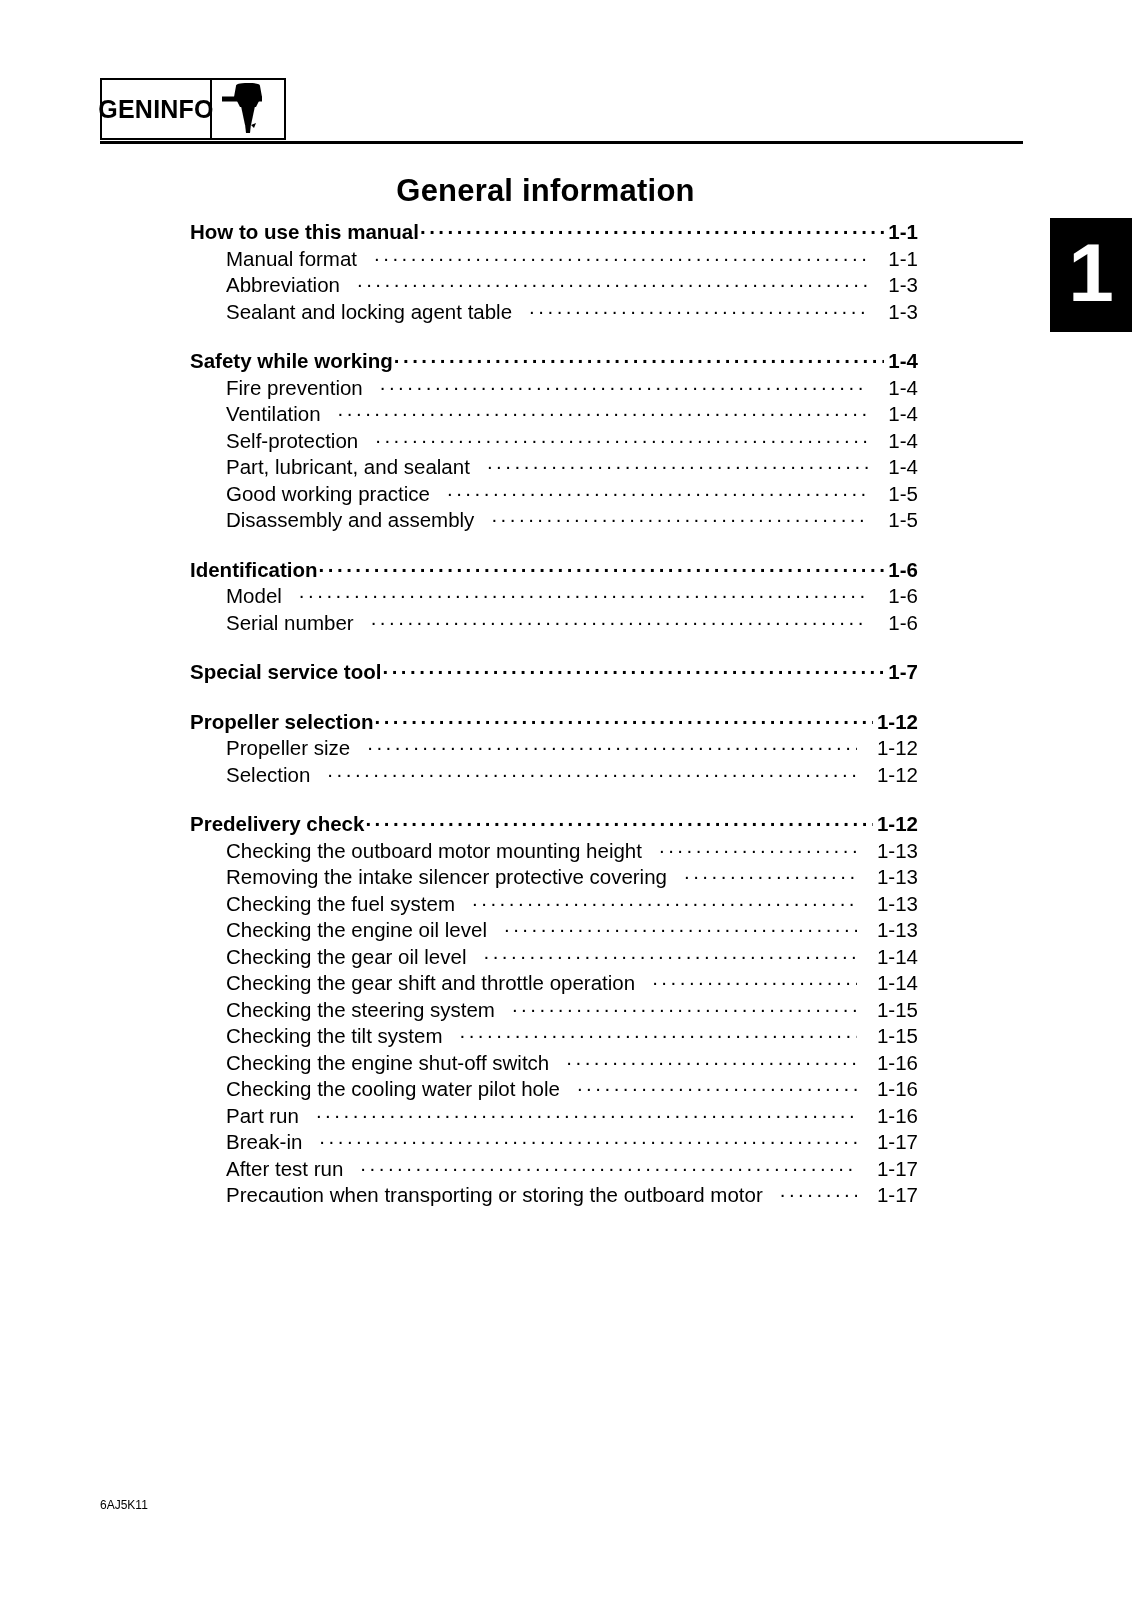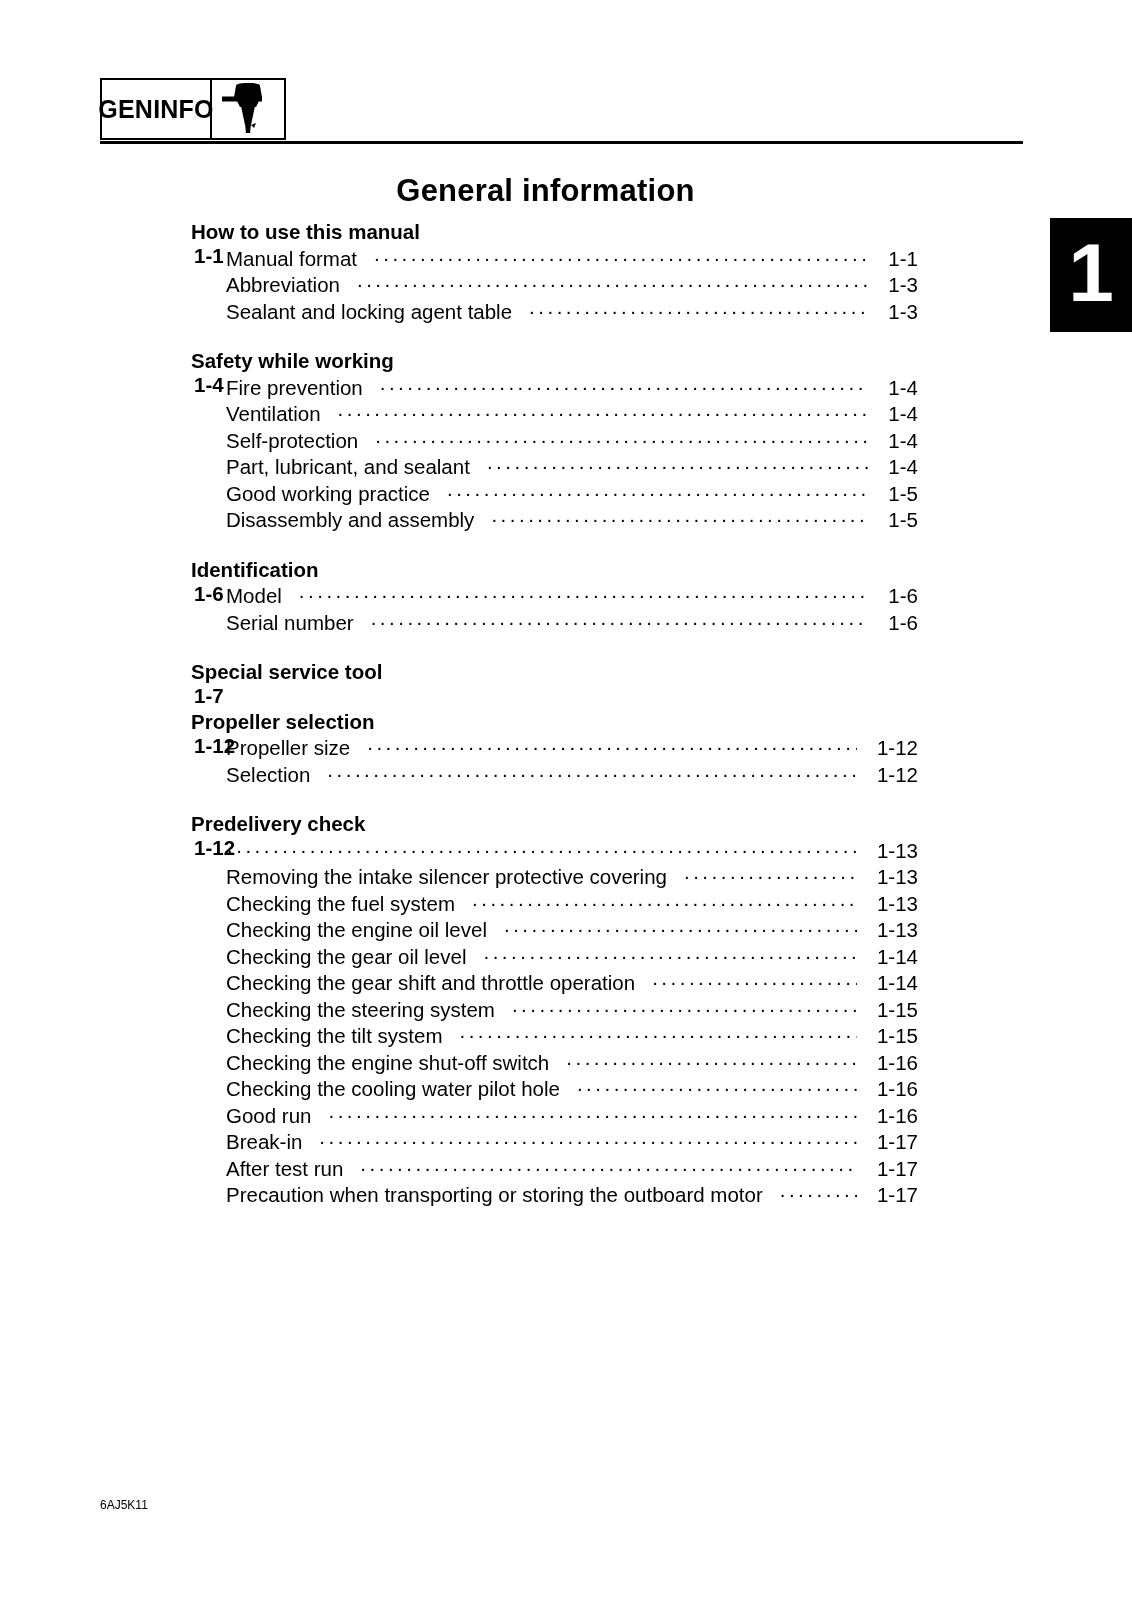--- a/index.html
+++ b/index.html
@@ -131,21 +131,21 @@
   .toc-row .page {
     flex: 0 0 auto;
     font-size: 20.5px;
     text-align: right;
     padding-left: 3px;
   }
 
   .toc-row.section .label,
   .toc-row.section .page { font-weight: bold; }
   .toc-row.section .leader::after { font-weight: bold; }
-  .toc-row.section { padding-left: 0px; flex-direction: column; }
+  .toc-row.section { padding-left: 0px; }
   .toc-row.item { padding-left: 36px; gap: 16px; }
 
   
   #footer-code {
     position: absolute;
     left: 100px;
     top: 1498px;
     font-size: 12px;
   }
 </style>
@@ -284,20 +284,21 @@
         <span class="page">1-12</span>
       </div>
     </div>
     <div class="toc-group">
       <div class="toc-row section">
         <span class="label">Predelivery check</span>
         <span class="leader"></span>
         <span class="page">1-12</span>
       </div>
       <div class="toc-row item">
+        <span class="label">Checking the outboard motor mounting height</span>
         <span class="leader"></span>
         <span class="page">1-13</span>
       </div>
       <div class="toc-row item">
         <span class="label">Removing the intake silencer protective covering</span>
         <span class="leader"></span>
         <span class="page">1-13</span>
       </div>
       <div class="toc-row item">
         <span class="label">Checking the fuel system</span>
@@ -333,21 +334,21 @@
         <span class="label">Checking the engine shut-off switch</span>
         <span class="leader"></span>
         <span class="page">1-16</span>
       </div>
       <div class="toc-row item">
         <span class="label">Checking the cooling water pilot hole</span>
         <span class="leader"></span>
         <span class="page">1-16</span>
       </div>
       <div class="toc-row item">
-        <span class="label">Good run</span>
+        <span class="label">Part run</span>
         <span class="leader"></span>
         <span class="page">1-16</span>
       </div>
       <div class="toc-row item">
         <span class="label">Break-in</span>
         <span class="leader"></span>
         <span class="page">1-17</span>
       </div>
       <div class="toc-row item">
         <span class="label">After test run</span>

